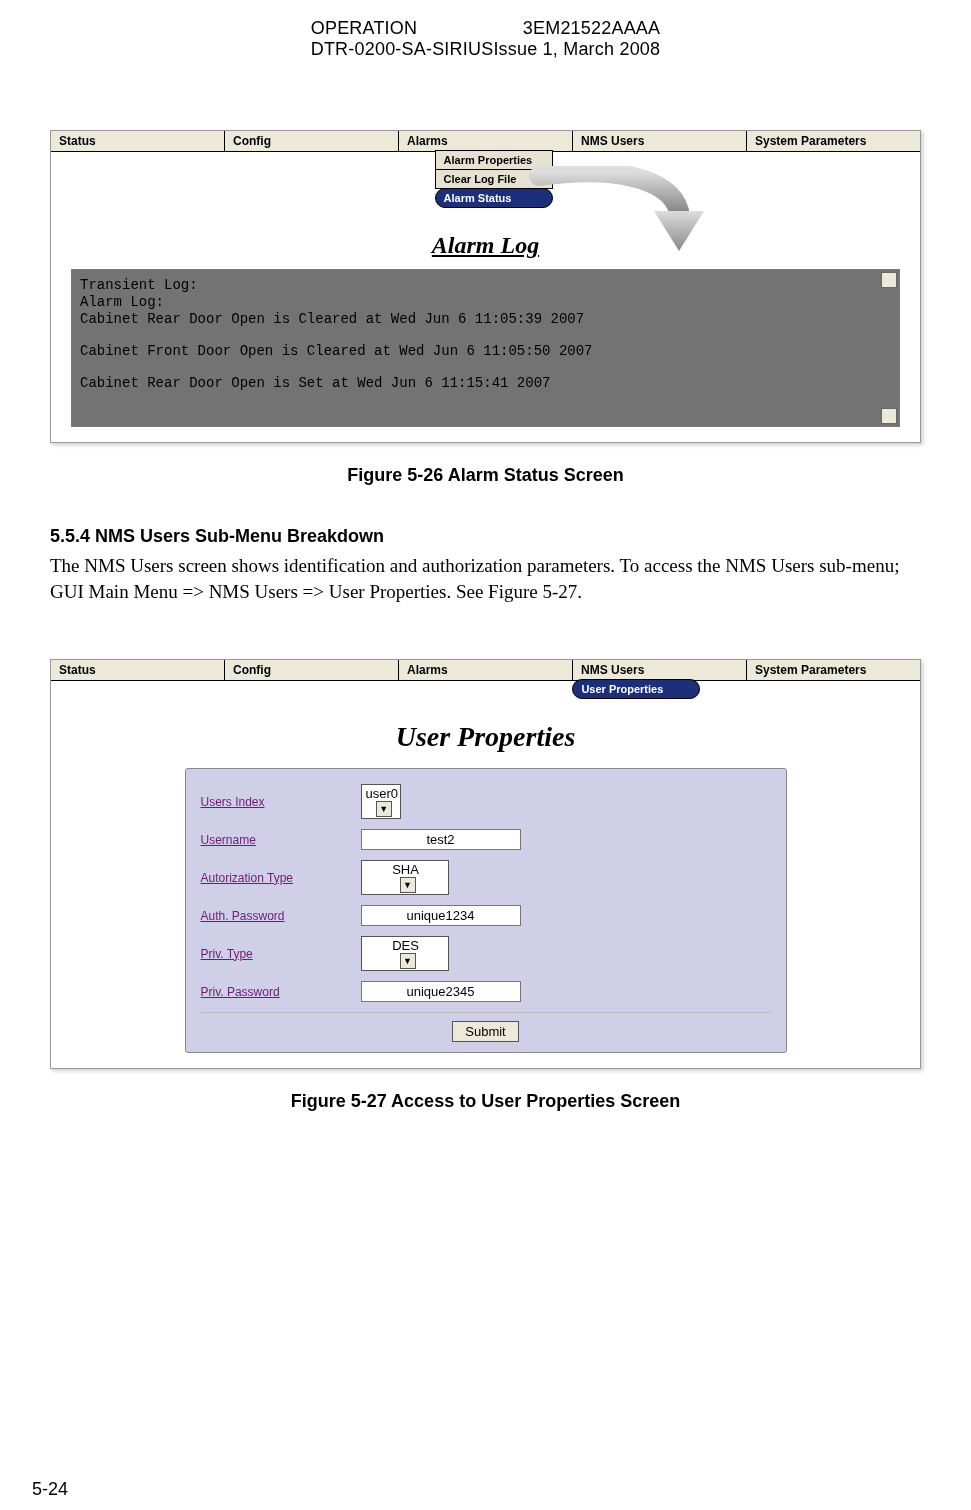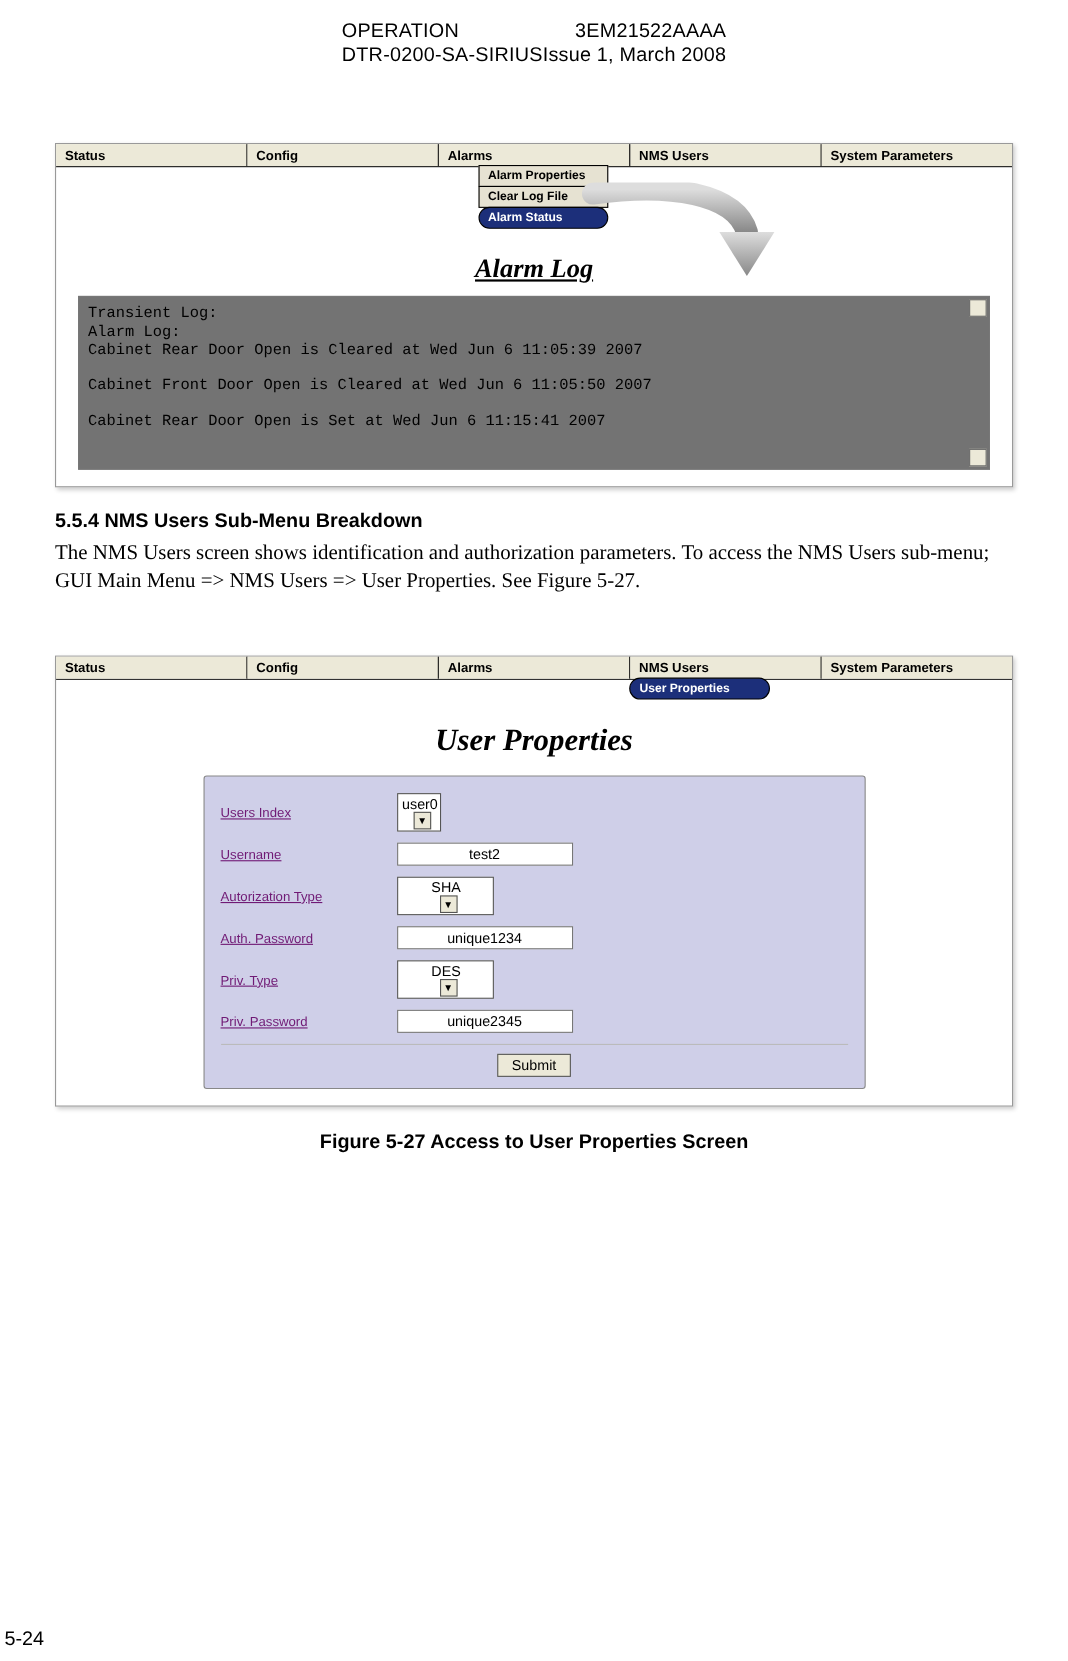--- a/index.html
+++ b/index.html
@@ -190,21 +190,21 @@
   .submit-btn {
     font: 13px Arial, sans-serif;
     padding: 2px 12px;
     background: #ece9d8;
     border: 1px solid #555;
   }
 
   .page-number {
     position: absolute;
     bottom: 10px;
-    left: 4px;
+    left: 32px;
     font-size: 18px;
   }
 
   .logline { margin: 1px 0; }
   .log-blank { height: 14px; }
 </style>
 </head>
 <body>
 
 <div class="page">
@@ -259,20 +259,21 @@
         <div class="logline">Cabinet Front Door Open is Cleared at Wed Jun  6 11:05:50 2007</div>
         <div class="log-blank"></div>
         <div class="logline">Cabinet Rear Door Open is Set at Wed Jun  6 11:15:41 2007</div>
         <div class="log-blank"></div>
         <div class="log-blank"></div>
         <div class="scroll-handle scroll-bot"></div>
       </div>
     </div>
   </div>
 
+  <div class="fig-caption">Figure 5-26  Alarm Status Screen</div>
 
   <div class="section-head">5.5.4   NMS Users Sub-Menu Breakdown</div>
   <p class="body-text">The NMS Users screen shows identification and authorization parameters. To access the NMS Users sub-menu; GUI Main Menu =&gt; NMS Users =&gt; User Properties. See Figure 5-27.</p>
 
   <div class="shot-wrap second" style="position:relative;">
     <div class="menubar">
       <div class="menu-item">Status</div>
       <div class="menu-item">Config</div>
       <div class="menu-item">Alarms</div>
       <div class="menu-item">NMS Users</div>

